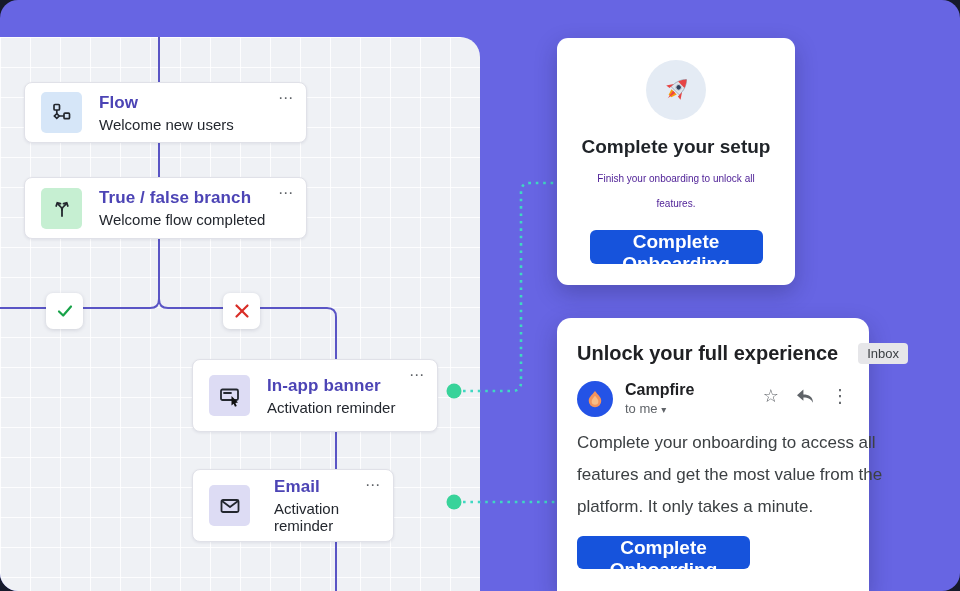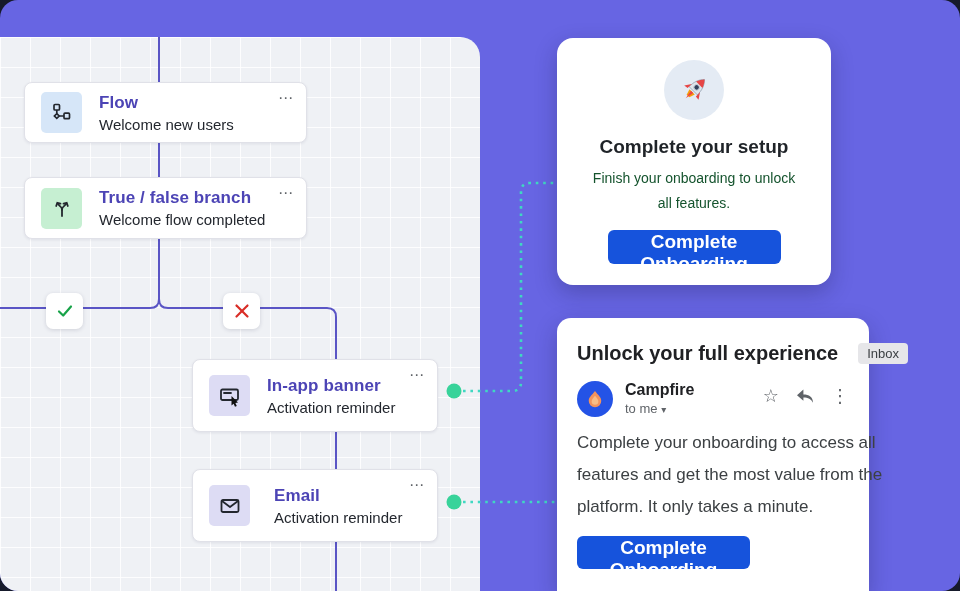--- a/index.html
+++ b/index.html
@@ -23,46 +23,46 @@
   .lines{position:absolute;inset:0;z-index:1;pointer-events:none;}
   
   .node{
     position:absolute;z-index:2;background:#fff;border:1px solid #e0e1e8;
     border-radius:8px;box-shadow:0 1px 3px rgba(30,30,60,.08);
     display:flex;align-items:center;gap:17px;padding-left:16px;box-sizing:border-box;
   }
   .node-flow  {left:24px;top:45px;width:283px;height:61px;}
   .node-branch{left:24px;top:140px;width:283px;height:62px;}
   .node-banner{left:192px;top:322px;width:246px;height:73px;}
-  .node-email {left:192px;top:432px;width:246px;height:73px;gap:24px;}
+  .node-email {left:192px;top:432px;width:202px;height:73px;gap:24px;}
   .node-icon{width:41px;height:41px;border-radius:5px;display:flex;align-items:center;justify-content:center;flex:0 0 auto;}
   .ic-blue{background:#d6e6f8;}
   .ic-green{background:#c6efd2;}
   .ic-lav{background:#dddcf4;}
   .node-text{display:flex;flex-direction:column;gap:3px;}
   .node-title{font-size:17px;font-weight:700;color:#4c44b5;letter-spacing:.1px;}
   .node-sub{font-size:15px;color:#23272e;}
   .node-menu{position:absolute;top:7px;right:12px;color:#5f6368;font-size:15px;letter-spacing:1px;cursor:pointer;line-height:1;}
   
   .chip{
     position:absolute;z-index:2;width:37px;height:36px;background:#fff;border-radius:7px;
     box-shadow:0 1px 4px rgba(30,30,60,.15);display:flex;align-items:center;justify-content:center;
   }
   .chip-true{left:46px;top:256px;}
   .chip-false{left:223px;top:256px;}
   
   .setup-card{
-    position:absolute;z-index:2;left:557px;top:38px;width:274px;height:247px;background:#fff;
-    border-radius:16px;box-shadow:0 8px 22px rgba(25,25,70,.28);
+    position:absolute;z-index:2;left:557px;top:38px;width:238px;height:247px;background:#fff;
+    border-radius:11px;box-shadow:0 8px 22px rgba(25,25,70,.28);
     display:flex;flex-direction:column;align-items:center;text-align:center;box-sizing:border-box;
   }
   .rocket-circle{width:60px;height:60px;border-radius:50%;background:#e4ebf4;margin-top:22px;
     display:flex;align-items:center;justify-content:center;}
   .setup-title{margin-top:16px;font-size:19px;font-weight:700;color:#1f2328;}
-  .setup-body{margin-top:8px;padding:0 34px;font-size:14px;line-height:25px;color:#14532d;}
+  .setup-body{margin-top:8px;padding:0 34px;font-size:10px;line-height:25px;color:#4c1d95;}
   .btn{
     margin-top:14px;background:#1653dc;color:#fff;border:none;border-radius:6px;
     width:173px;height:34px;font-size:19px;font-weight:700;font-family:inherit;cursor:pointer;
   }
   .email-card{
     position:absolute;z-index:2;left:557px;top:318px;width:312px;height:273px;background:#fff;
     border-radius:14px 14px 0 0;box-shadow:0 8px 22px rgba(25,25,70,.28);
     box-sizing:border-box;padding:24px 20px 0 20px;
   }
   .subject-row{display:flex;align-items:center;gap:10px;}

